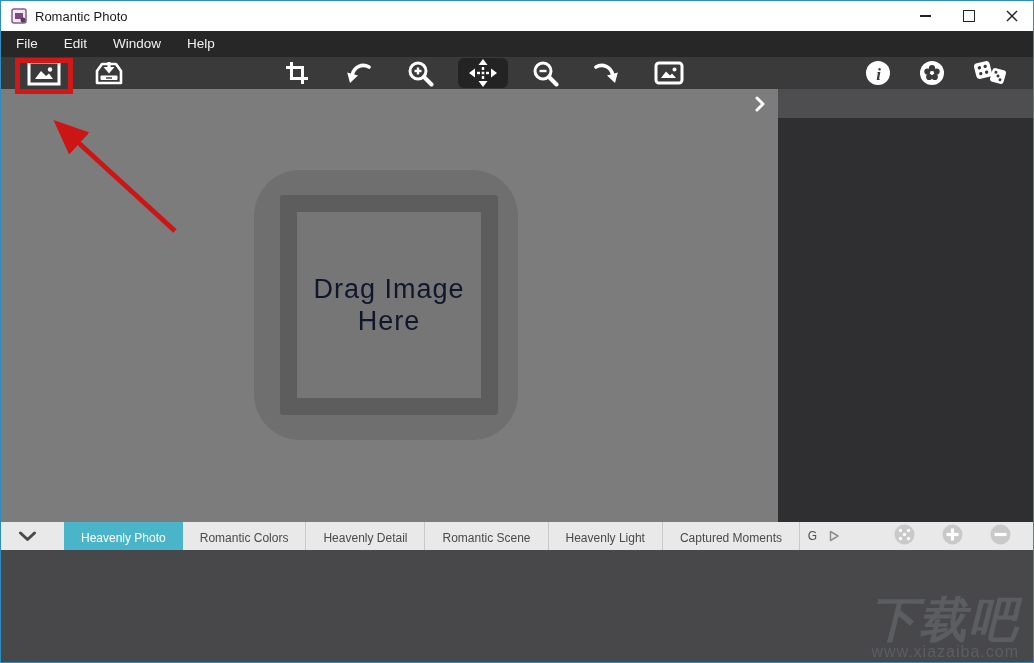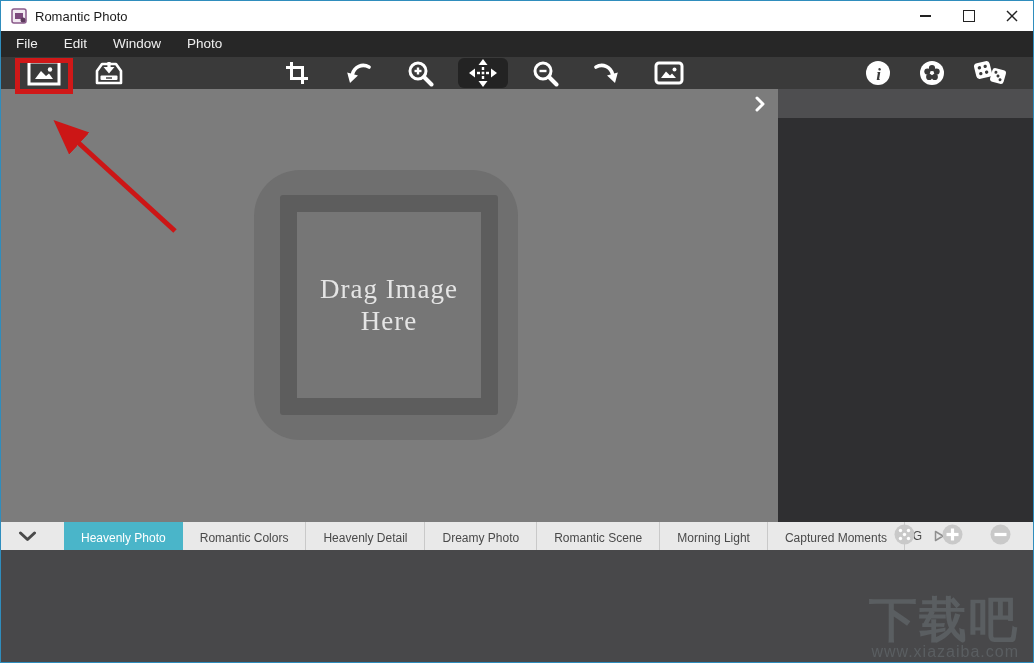--- a/index.html
+++ b/index.html
@@ -21,40 +21,40 @@
   
   .toolbar{position:absolute;left:0;top:56px;width:100%;height:32px;background:#3a3a3a;}
   .tool{position:absolute;top:0;height:32px;width:44px;display:flex;align-items:center;justify-content:center;transform:translateX(-50%);}
   .tool.active{background:#232323;border-radius:6px;width:50px;height:30px;top:1px;}
 
   
   .canvas{position:absolute;left:0;top:88px;width:777px;height:433px;background:#7c7c7c;}
   .panel-toggle{position:absolute;right:12px;top:6px;}
   .drop-outer{position:absolute;left:253px;top:81px;width:264px;height:270px;background:#6f6f6f;border-radius:46px;}
   .drop-inner{position:absolute;left:26px;top:25px;width:218px;height:220px;box-sizing:border-box;border:17px solid #5d5d5d;background:#767676;border-radius:3px;display:flex;align-items:center;justify-content:center;}
-  .drop-text{font-size:27px;line-height:32px;color:#e5e5e5;text-align:center;letter-spacing:1px;font-family:Liberation Serif, serif;}
+  .drop-text{font-size:27px;line-height:32px;color:#0f172a;text-align:center;letter-spacing:1px;}
 
   
   .rpanel{position:absolute;left:777px;top:88px;width:256px;height:433px;background:#2f2f31;}
   .rpanel-head{position:absolute;left:0;top:0;width:100%;height:29px;background:#4e4e50;}
 
   
   .tabbar{position:absolute;left:0;top:521px;width:100%;height:28px;background:#e9e9e9;display:flex;align-items:stretch;}
   .tab-collapse{width:40px;margin-left:6px;display:flex;align-items:center;justify-content:center;}
   .tabs{display:flex;margin-left:17px;}
   .tab{display:flex;align-items:center;justify-content:center;font-size:12px;color:#4a4a4a;padding:16px 17px;border-right:1px solid #c9c9c9;white-space:nowrap;}
   .tab.selected{background:#4ab5c9;color:#fff;border-right:none;}
   .tab.cut{width:13px;padding:0 0 0 6px;overflow:hidden;border-right:none;}
   .tab-scroll{display:flex;align-items:center;margin-left:8px;}
   .tab-actions{position:absolute;right:22px;top:0;height:28px;display:flex;align-items:center;gap:27px;}
 
   
   .bottom{position:absolute;left:0;top:549px;width:100%;height:113px;background:#48484a;}
   .watermark{position:absolute;right:14px;bottom:2px;text-align:right;color:#5a5e61;}
-  .watermark .wm-title{font-size:48px;font-weight:bold;letter-spacing:2px;line-height:46px;}
+  .watermark .wm-title{font-size:48px;font-weight:bold;letter-spacing:2px;line-height:46px;font-style:italic;}
   .watermark .wm-url{font-size:16px;letter-spacing:1px;}
 
   
   .hl-box{position:absolute;left:14px;top:57px;width:58px;height:36px;box-sizing:border-box;border:5px solid #d01818;z-index:30;}
   .arrow-svg{position:absolute;left:0;top:0;width:1034px;height:663px;pointer-events:none;z-index:29;}
 </style>
 </head>
 <body>
 
 <div class="app">
@@ -81,21 +81,21 @@
           <line x1="11" y1="1" x2="1" y2="11" stroke="#222" stroke-width="1.4"></line>
         </svg>
       </div>
     </div>
   </div>
 
   <div class="menubar">
     <span class="menu-item">File</span>
     <span class="menu-item">Edit</span>
     <span class="menu-item">Window</span>
-    <span class="menu-item">Photo</span>
+    <span class="menu-item">Help</span>
   </div>
 
   <div class="toolbar">
 
     <div class="tool" style="left:43px;">
       <svg width="34" height="26" viewBox="0 0 34 26">
         <rect x="2" y="2" width="30" height="22" fill="none" stroke="#fff" stroke-width="3"></rect>
         <polygon points="8,19 14,11 19,16 22,13.5 26,19" fill="#fff"></polygon>
         <circle cx="23" cy="9.5" r="2.2" fill="#fff"></circle>
       </svg>
@@ -240,23 +240,22 @@
   <div class="tabbar">
     <span class="tab-collapse">
       <svg width="19" height="11" viewBox="0 0 19 11">
         <polyline points="2.5,2 9.5,8.5 16.5,2" fill="none" stroke="#4a4a4a" stroke-width="3" stroke-linecap="round" stroke-linejoin="round"></polyline>
       </svg>
     </span>
     <div class="tabs">
       <div class="tab selected">Heavenly Photo</div>
       <div class="tab">Romantic Colors</div>
       <div class="tab">Heavenly Detail</div>
-      <div class="tab">Dreamy Photo</div>
       <div class="tab">Romantic Scene</div>
-      <div class="tab">Morning Light</div>
+      <div class="tab">Heavenly Light</div>
       <div class="tab">Captured Moments</div>
       <div class="tab cut">G</div>
     </div>
     <span class="tab-scroll">
       <svg width="14" height="14" viewBox="0 0 14 14">
         <polygon points="3.5,2.5 11,7 3.5,11.5" fill="none" stroke="#8f8f8f" stroke-width="1.5" stroke-linejoin="round"></polygon>
       </svg>
     </span>
     <div class="tab-actions">
       <span>

